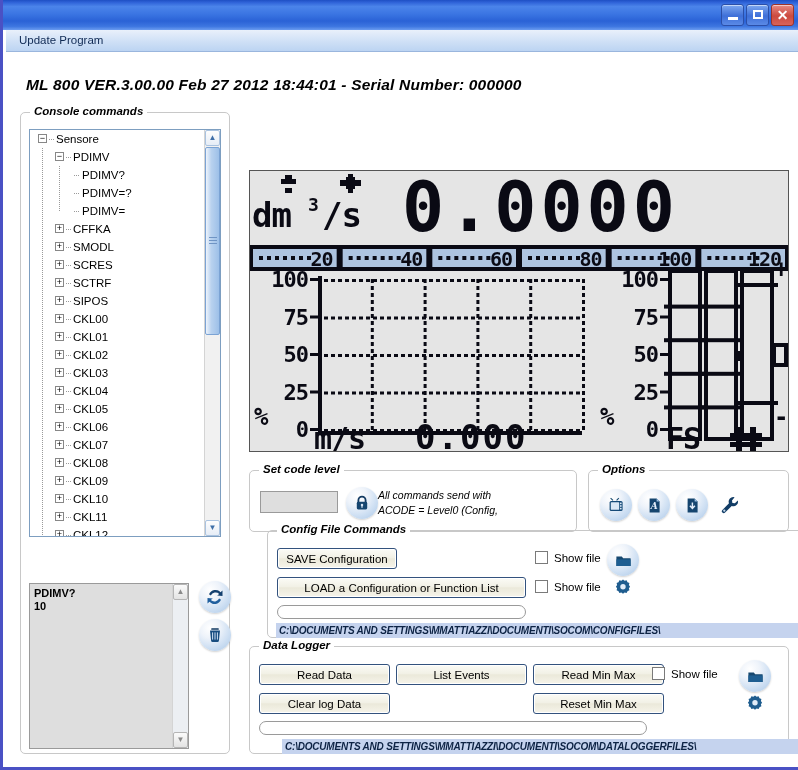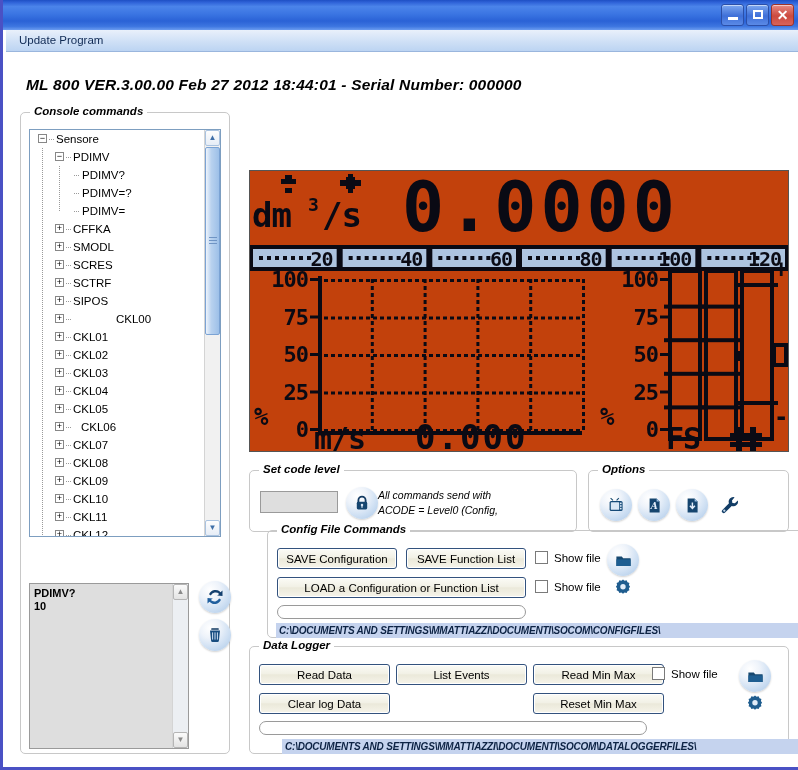--- a/index.html
+++ b/index.html
@@ -120,21 +120,21 @@
   .rbtn{
     position:absolute;width:32px;height:32px;border-radius:50%;
     background:radial-gradient(circle at 34% 28%, #ffffff 0%, #eef3fa 32%, #cfe0f3 62%, #a9c6e6 100%);
     box-shadow:0 1px 2px rgba(0,0,0,.18);
     display:flex;align-items:center;justify-content:center;
   }
   .rbtn svg{display:block;}
   
   .lcd{
     position:absolute;left:243px;top:118px;width:540px;height:282px;
-    background:#c2410c;border:1px solid #555;box-sizing:border-box;overflow:hidden;
+    background:#e5e5e5;border:1px solid #555;box-sizing:border-box;overflow:hidden;
   }
   
   .setcode{left:243px;top:418px;width:328px;height:62px;}
   .optionsbox{left:582px;top:418px;width:201px;height:62px;}
   .configbox{left:243px;top:478px;width:540px;height:108px;margin-left:18px;}
   .loggerbox{left:243px;top:594px;width:540px;height:108px;}
   .codefield{
     position:absolute;left:10px;top:20px;width:78px;height:22px;
     background:#dedede;border:1px solid #9a9a9a;box-sizing:border-box;
   }
@@ -235,21 +235,21 @@
               <span class="lbl" style="left: 43px;">SCTRF</span>
             </div>
             <div class="tnode" style="top: 0px;">
               <span class="exp" style="left: 25px;">+</span>
               <span class="dotleaf" style="left: 36px; top: 9px; width: 5px;"></span>
               <span class="lbl" style="left: 43px;">SIPOS</span>
             </div>
             <div class="tnode" style="top: 0px;">
               <span class="exp" style="left: 25px;">+</span>
               <span class="dotleaf" style="left: 36px; top: 9px; width: 5px;"></span>
-              <span class="lbl" style="left: 43px; margin-left: 43px;">CKL00</span>
+              <span class="lbl" style="left: 43px;">CKL00</span>
             </div>
             <div class="tnode" style="top: 0px;">
               <span class="exp" style="left: 25px;">+</span>
               <span class="dotleaf" style="left: 36px; top: 9px; width: 5px;"></span>
               <span class="lbl" style="left: 43px;">CKL01</span>
             </div>
             <div class="tnode" style="top: 0px;">
               <span class="exp" style="left: 25px;">+</span>
               <span class="dotleaf" style="left: 36px; top: 9px; width: 5px;"></span>
               <span class="lbl" style="left: 43px;">CKL02</span>
@@ -265,21 +265,21 @@
               <span class="lbl" style="left: 43px;">CKL04</span>
             </div>
             <div class="tnode" style="top: 0px;">
               <span class="exp" style="left: 25px;">+</span>
               <span class="dotleaf" style="left: 36px; top: 9px; width: 5px;"></span>
               <span class="lbl" style="left: 43px;">CKL05</span>
             </div>
             <div class="tnode" style="top: 0px;">
               <span class="exp" style="left: 25px;">+</span>
               <span class="dotleaf" style="left: 36px; top: 9px; width: 5px;"></span>
-              <span class="lbl" style="left: 43px; margin-left: 8px;">CKL06</span>
+              <span class="lbl" style="left: 43px;">CKL06</span>
             </div>
             <div class="tnode" style="top: 0px;">
               <span class="exp" style="left: 25px;">+</span>
               <span class="dotleaf" style="left: 36px; top: 9px; width: 5px;"></span>
               <span class="lbl" style="left: 43px;">CKL07</span>
             </div>
             <div class="tnode" style="top: 0px;">
               <span class="exp" style="left: 25px;">+</span>
               <span class="dotleaf" style="left: 36px; top: 9px; width: 5px;"></span>
               <span class="lbl" style="left: 43px;">CKL08</span>
@@ -819,21 +819,20 @@
             <circle cx="7.3" cy="18.7" r="1.15" fill="#c7dbef"></circle>
           </svg>
         </span>
       </div>
     </div>
 
     <div class="gbox configbox">
       <div class="gtitle">Config File Commands</div>
 
       <div class="xpbtn" style="left:9px;top:17px;width:120px;height:21px;">SAVE Configuration</div>
-      <div class="xpbtn" style="left:138px;top:17px;width:120px;height:21px;">SAVE Function List</div>
       <div class="cbwrap" style="left:267px;top:20px;">
         <span class="cbox"></span>
         <span>Show file</span>
       </div>
       <div class="rbtn" style="left:339px;top:13px;">
         <span>
           <svg width="19" height="19" viewBox="0 0 19 19">
             <path d="M2.4 5.6 h5.4 l1.4 1.6 h7.4 v7.8 h-14.2 Z" fill="#17486f"></path>
             <path d="M2.4 8.4 h14.2 v6.6 h-14.2 Z" fill="#1e5e91"></path>
           </svg>

